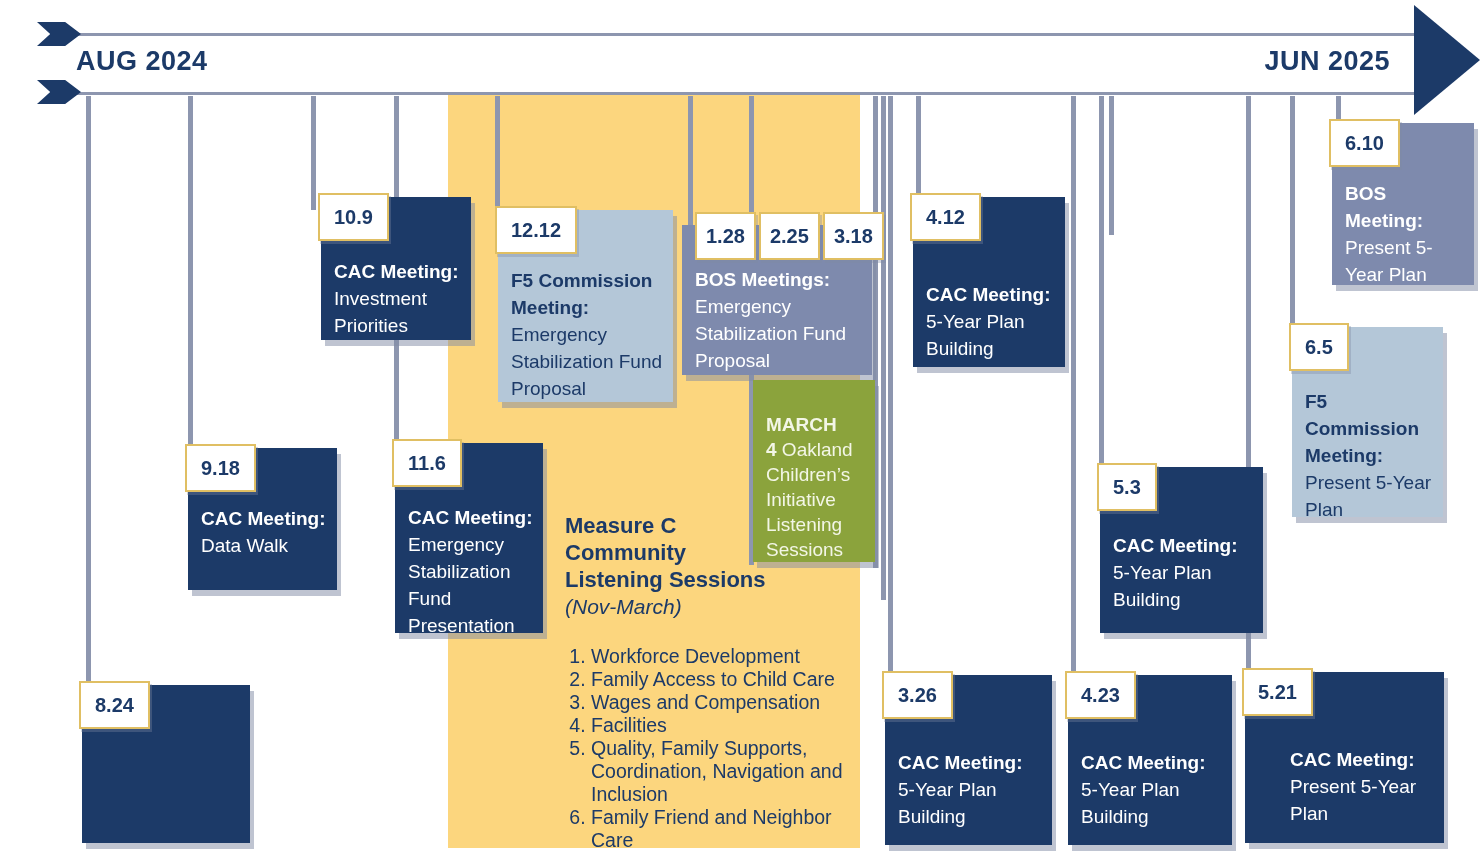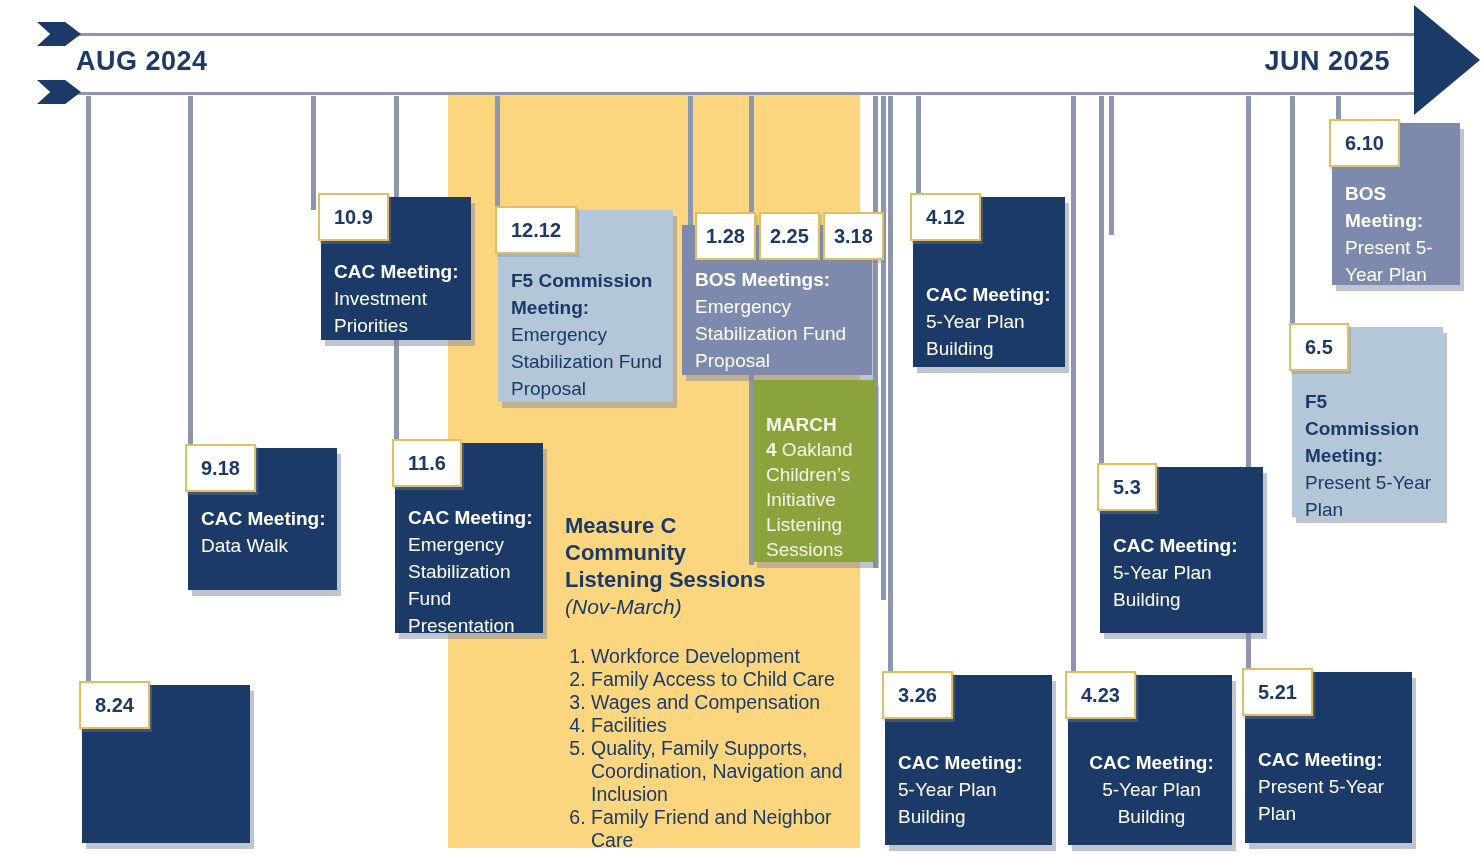--- a/index.html
+++ b/index.html
@@ -52,24 +52,24 @@
   .e918 {left:188px; top:448px; width:149px; height:142px;}
   .e109 {left:321px; top:197px; width:150px; height:143px;}
   .e116 {left:395px; top:443px; width:148px; height:190px;}
   .e1212{left:498px; top:210px; width:175px; height:192px;}
   .ebos {left:682px; top:225px; width:190px; height:150px;}
   .emarch{left:753px;top:380px; width:122px; height:182px;}
   .e412 {left:913px; top:197px; width:152px; height:170px;}
   .e57  {left:1112px;top:225px; width:165px; height:167px;}
   .e53  {left:1100px;top:467px; width:163px; height:166px;}
   .e65  {left:1292px;top:327px; width:151px; height:190px;}
-  .e610 {left:1332px;top:123px; width:128px; height:162px;}
+  .e610 {left:1332px;top:123px; width:142px; height:162px;}
   .e326 {left:885px; top:675px; width:167px; height:170px;}
-  .e423 {left:1068px;top:675px; width:164px; height:170px;text-align:center;}
-  .e521 {left:1245px;top:672px; width:167px; height:171px;}
+  .e423 {left:1068px;top:675px; width:164px; height:170px;}
+  .e521 {left:1245px;top:672px; width:167px; height:171px;padding-left:32px;}
   
   .measure-c{position:absolute;left:565px;top:512px;width:300px;z-index:2;color:var(--navy);}
   .mc-title{font-size:22px;font-weight:bold;line-height:1.23;white-space:pre-line;}
   .mc-sub{font-size:21px;font-style:italic;margin-top:2px;}
   .mc-list{margin:26px 0 0 0;padding:0 0 0 26px;font-size:19.5px;line-height:1.18;width:274px;}
   .mc-list li{margin:0;padding:0;}
 </style>
 </head>
 <body>
 

